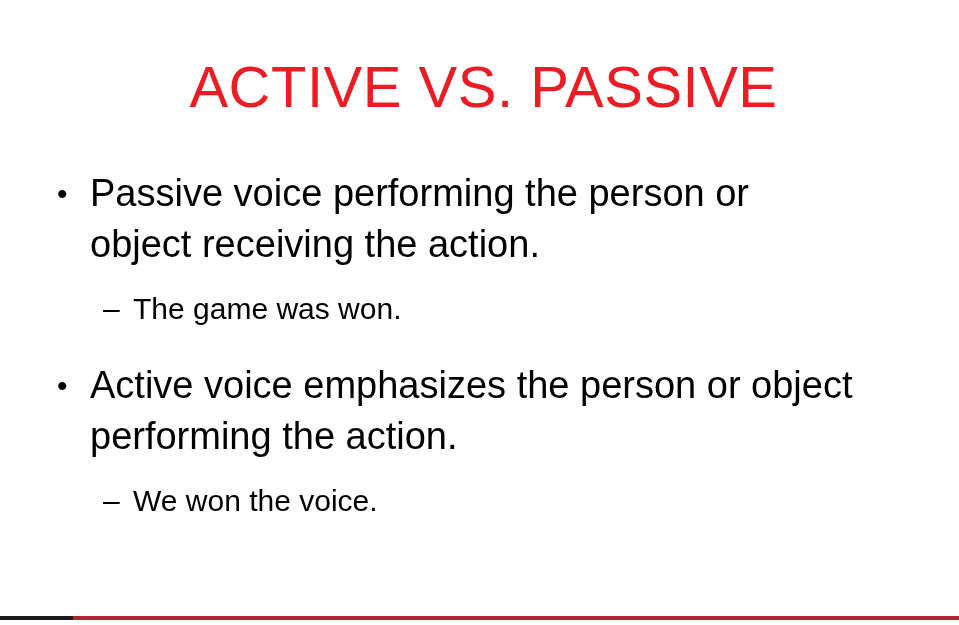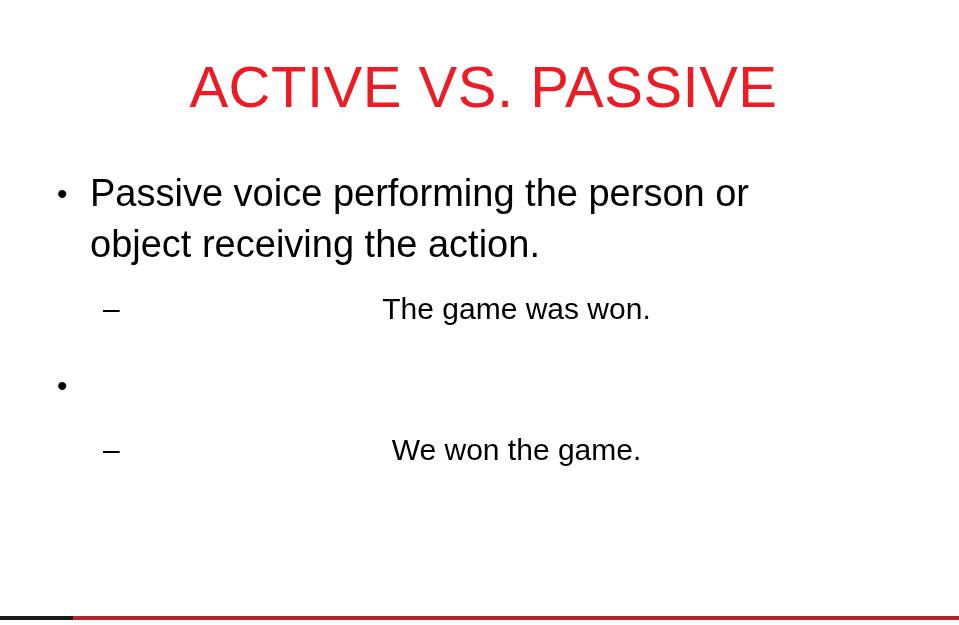--- a/index.html
+++ b/index.html
@@ -78,21 +78,20 @@
   }
   .bullet.lvl2 .marker {
     width: 30px;
     flex: 0 0 30px;
     font-size: 30px;
     line-height: 42px;
     text-align: left;
   }
   .bullet.lvl2 .btext {
     flex: 1 1 auto;
-    text-align: center;
   }
   .gap-after-lvl2 { margin-bottom: 30px; }
 
   
   .footer-rule-dark {
     position: absolute;
     left: 0;
     top: 616px;
     width: 73px;
     height: 4px;
@@ -121,25 +120,26 @@
       <span class="btext">Passive voice performing the person or object receiving the action.</span>
     </div>
 
     <div class="bullet lvl2 gap-after-lvl2" style="margin-top:18px;">
       <span class="marker">–</span>
       <span class="btext">The game was won.</span>
     </div>
 
     <div class="bullet lvl1">
       <span class="marker">•</span>
+      <span class="btext">Active voice emphasizes the person or object performing the action.</span>
     </div>
 
     <div class="bullet lvl2" style="margin-top:18px;">
       <span class="marker">–</span>
-      <span class="btext">We won the game.</span>
+      <span class="btext">We won the voice.</span>
     </div>
 
   </div>
 
   <div class="footer-rule-dark"></div>
   <div class="footer-rule-red"></div>
 
 </div>
 
 </body></html>

